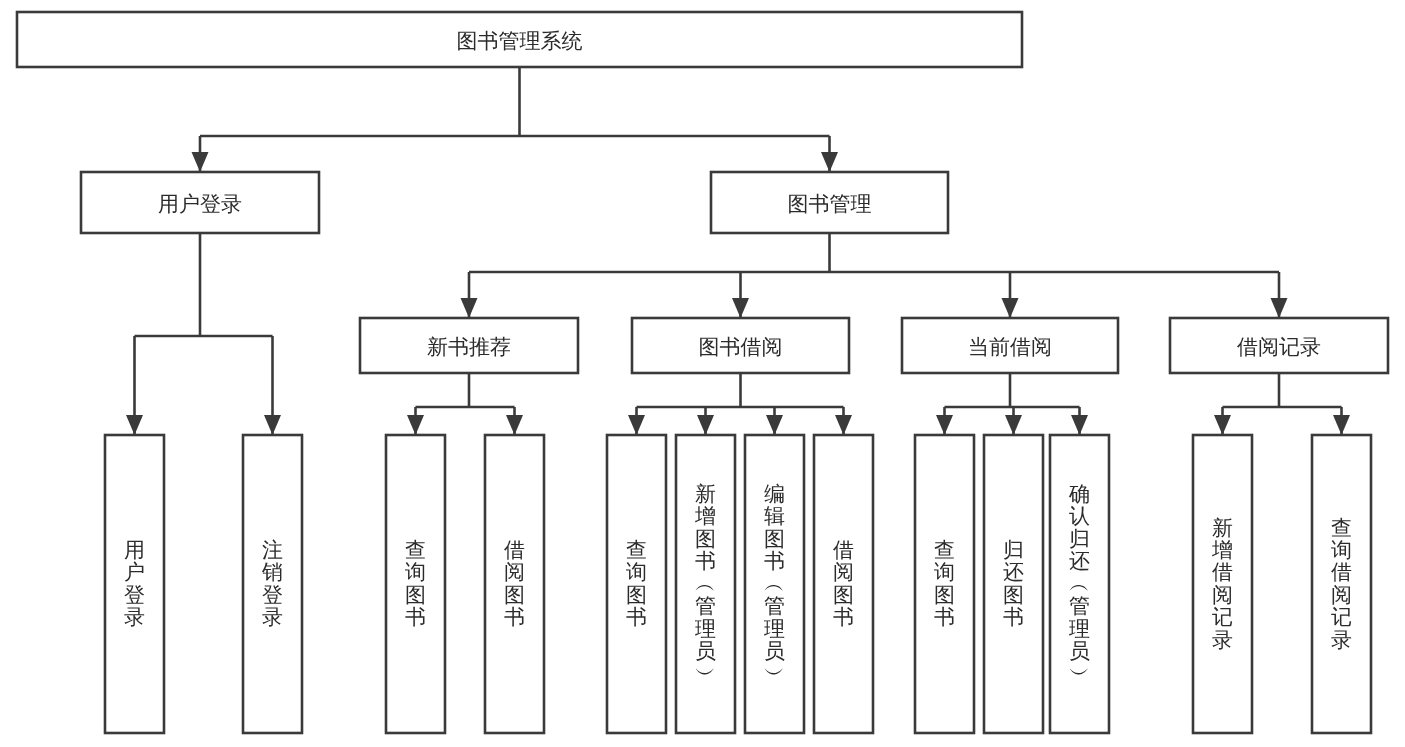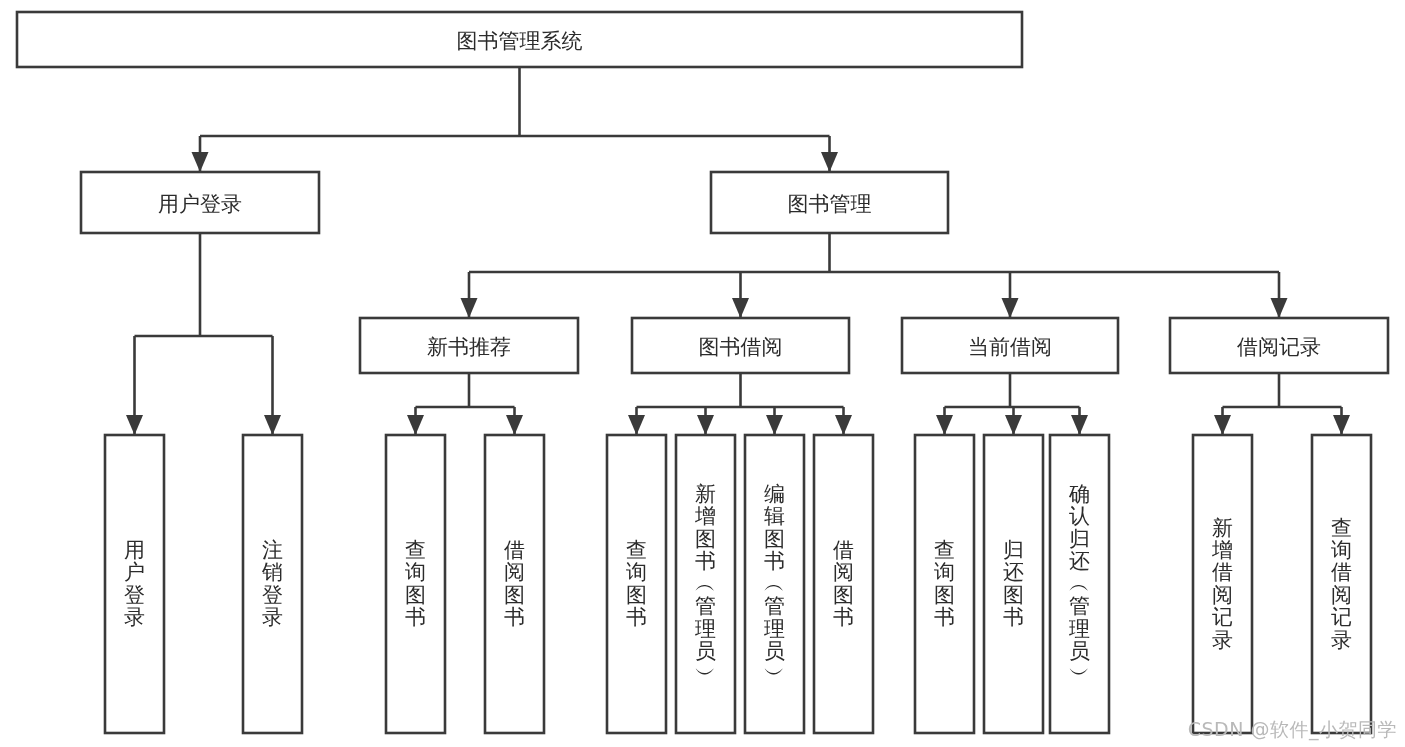--- a/index.html
+++ b/index.html
@@ -270,15 +270,14 @@
       <div class="leaf-label" style="left: 1312px; top: 516.5px; width: 59px;">
         <span>查</span>
         <span>询</span>
         <span>借</span>
         <span>阅</span>
         <span>记</span>
         <span>录</span>
       </div>
     </div>
 
-  <div id="watermark">CSDN @软件_小贺同学</div>
 
 </div>
 
 </body></html>

